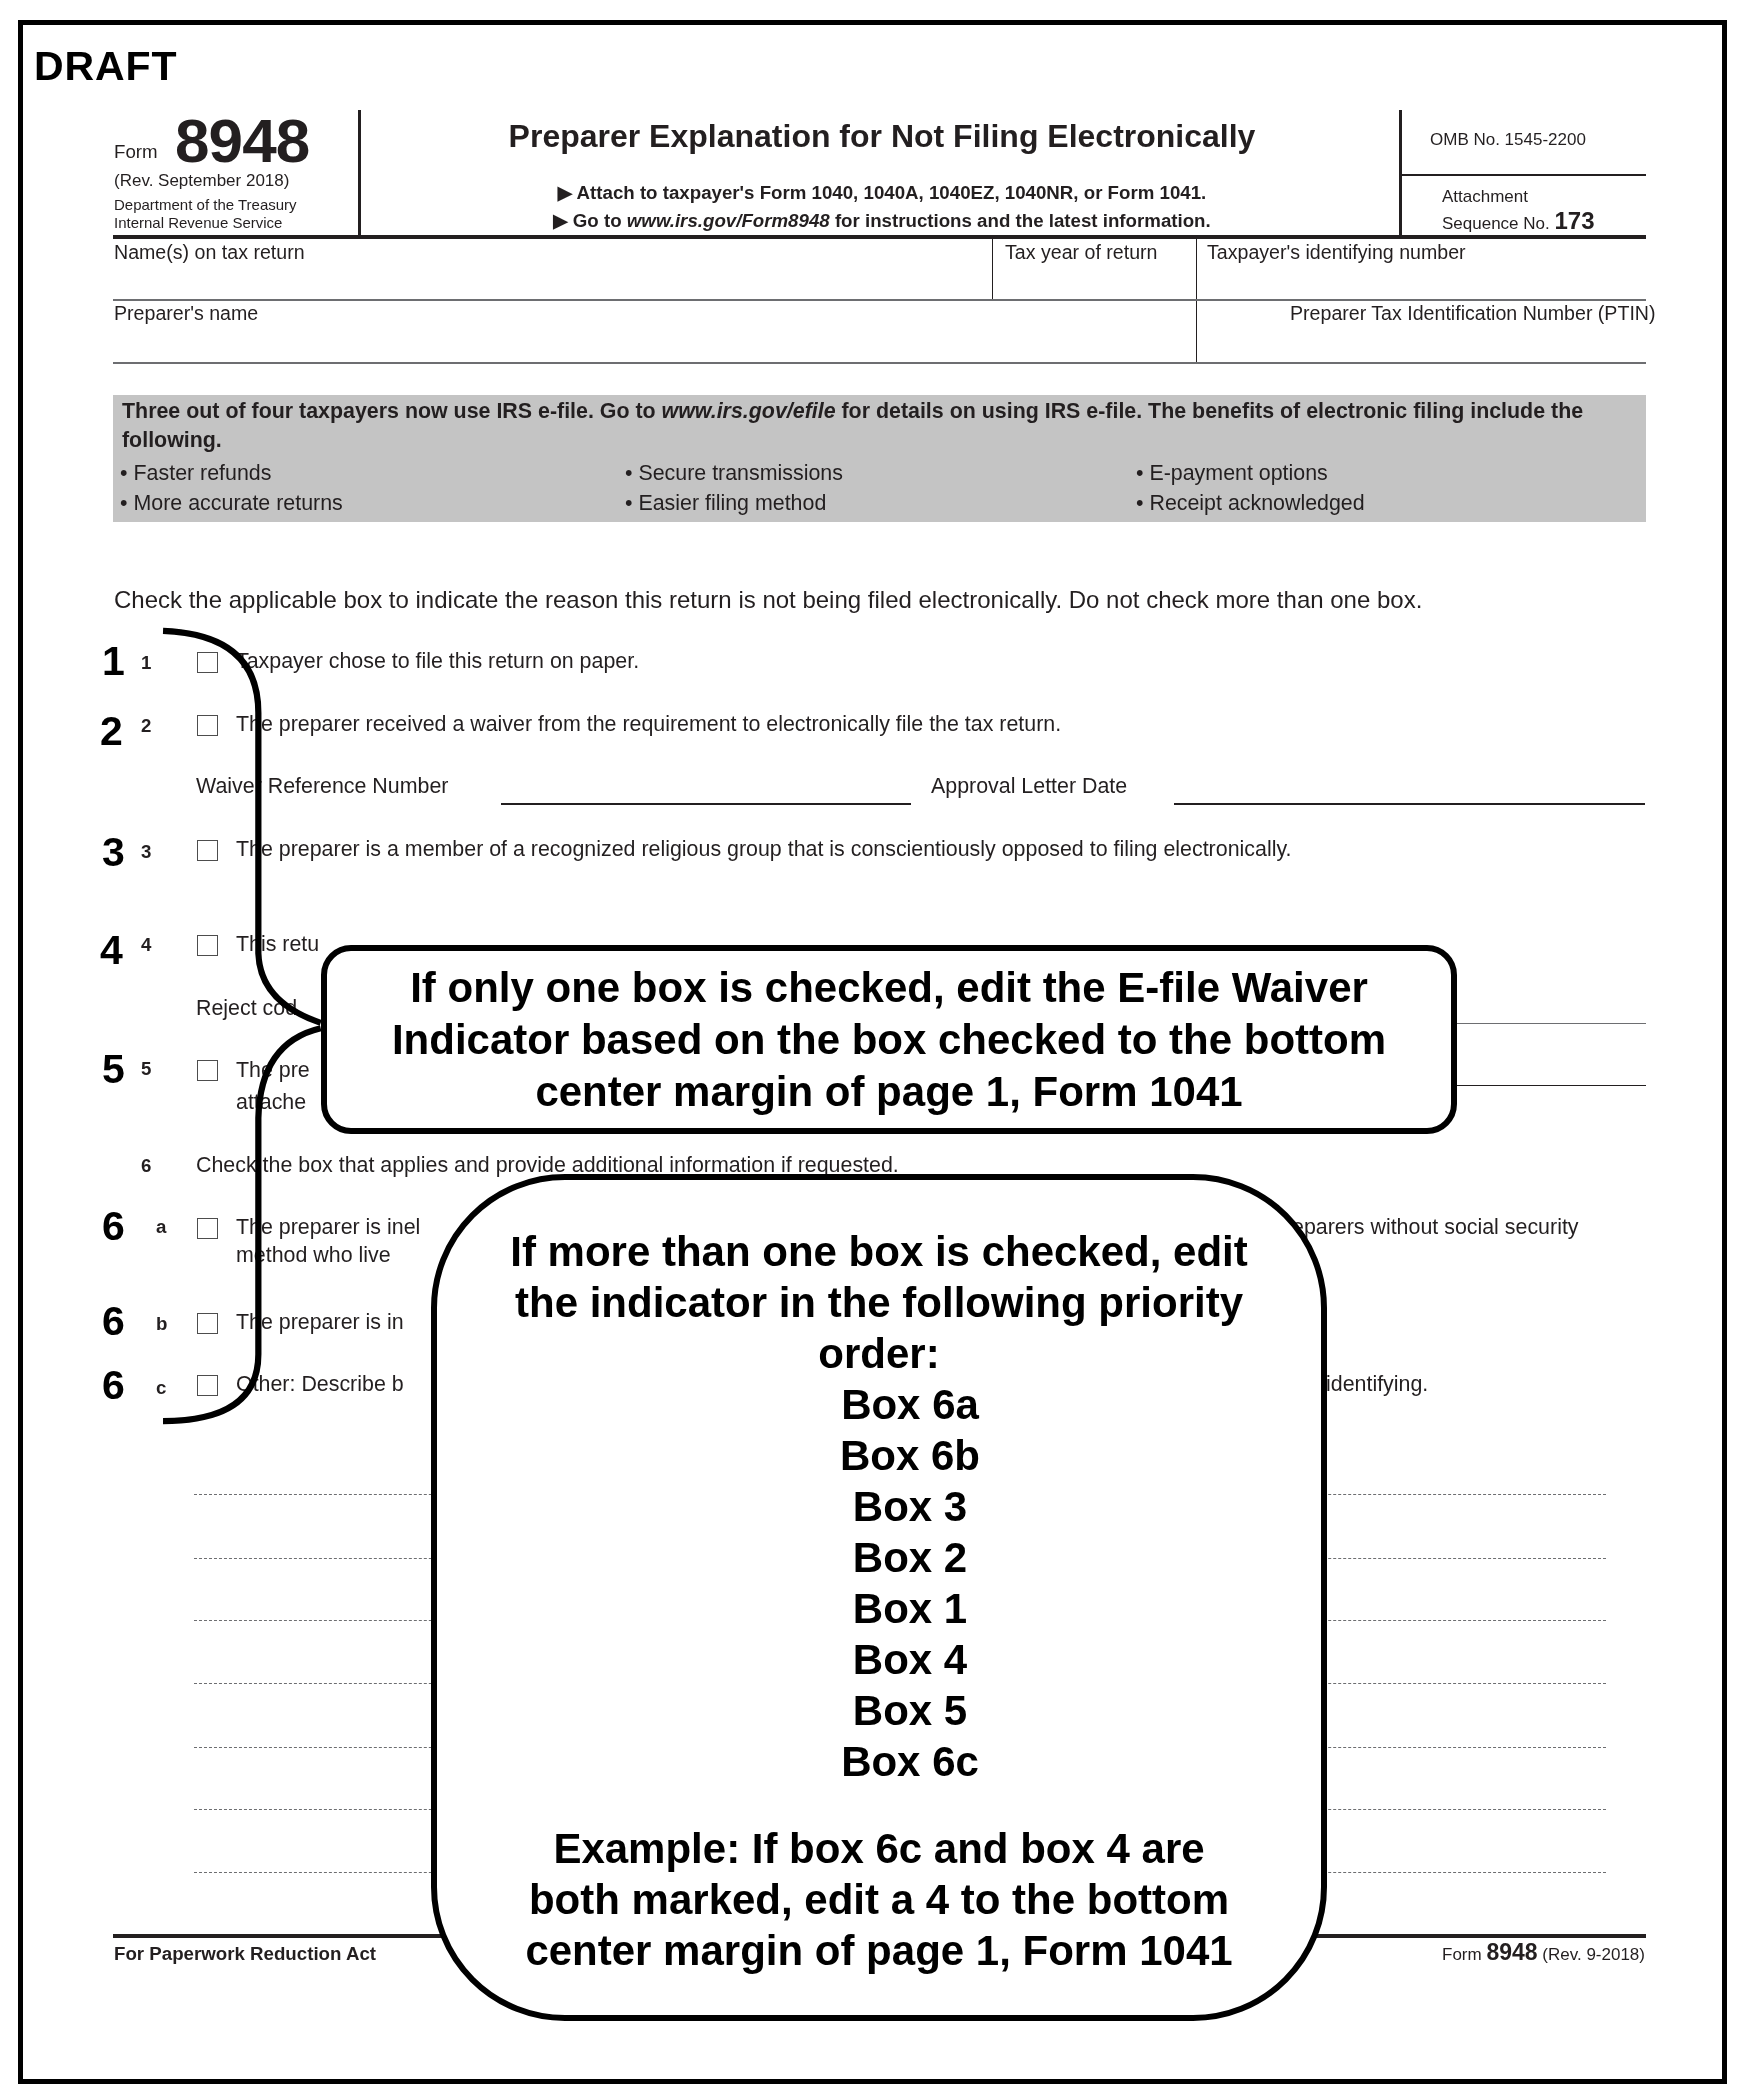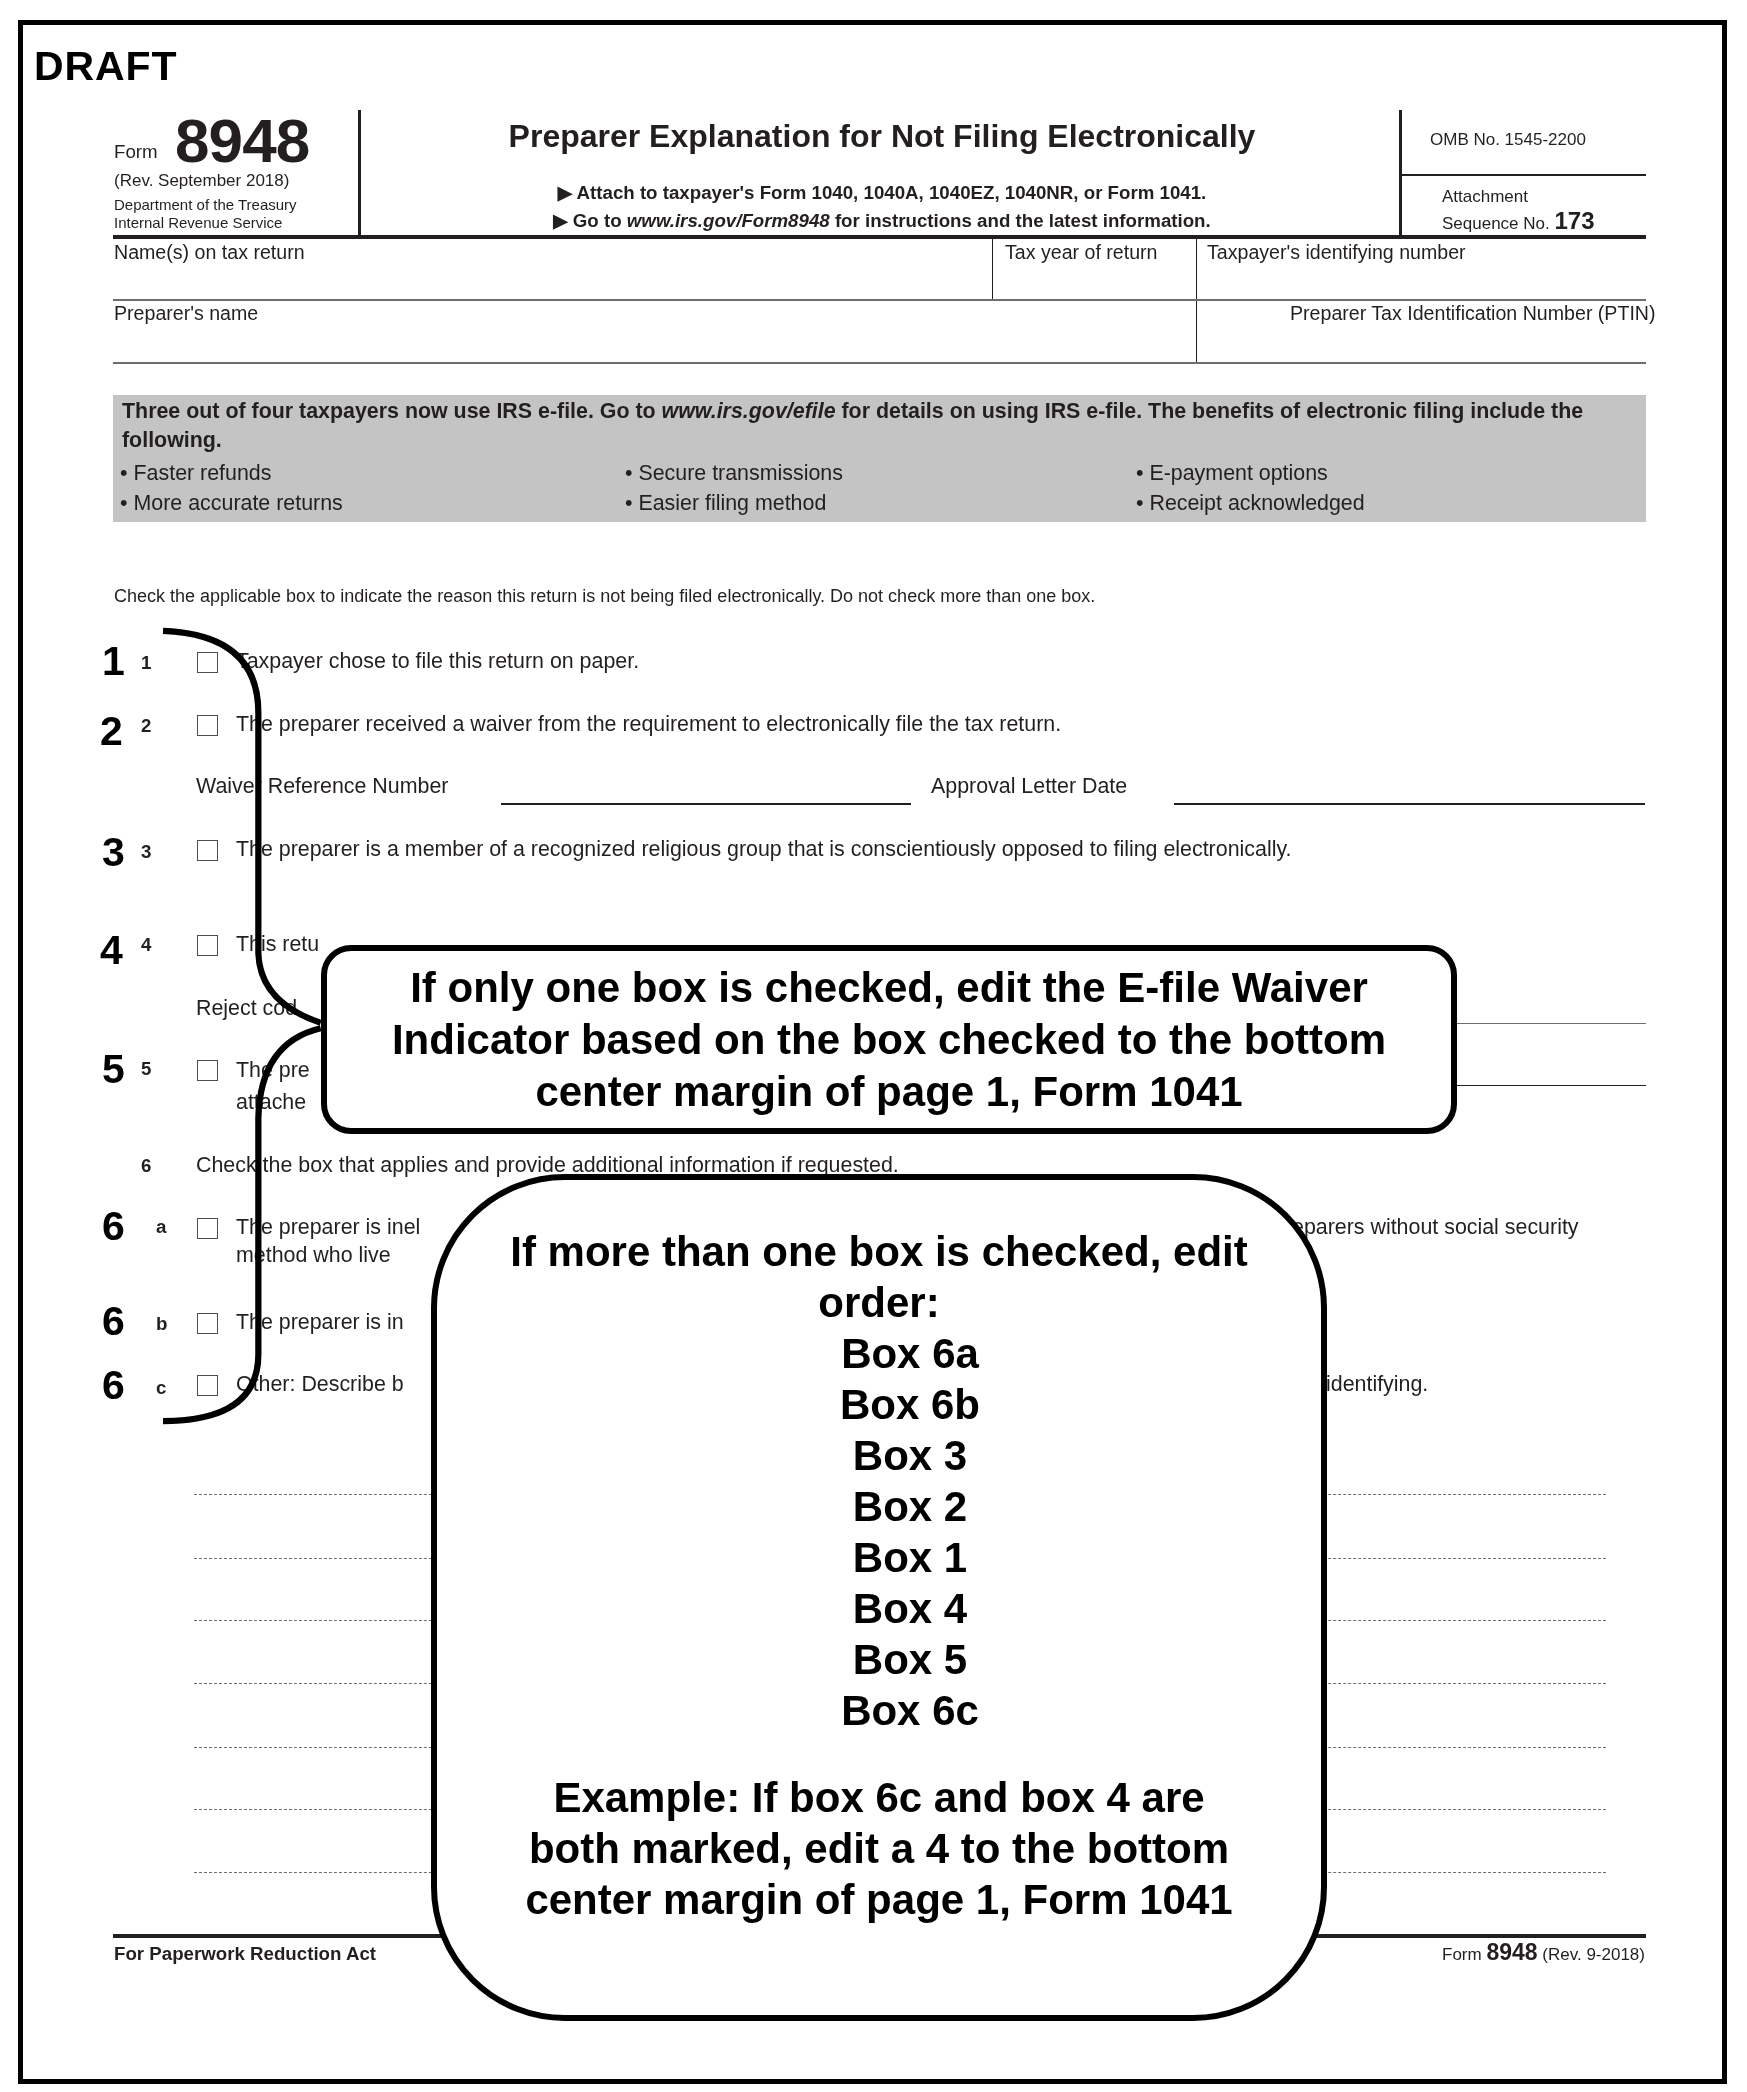--- a/index.html
+++ b/index.html
@@ -40,21 +40,21 @@
   .prep-label { left: 114px; top: 302px; }
   .ptin-label { left: 1262px; top: 302px; margin-left: 28px; }
   .row2-line { left: 113px; top: 362px; width: 1533px; height: 1.8px; background: #6d6e71; }
 
   
   .efile { left: 113px; top: 395px; width: 1533px; height: 127px; background: #c4c4c4; }
   .efile-intro { position: absolute; left: 9px; top: 1.8px; width: 1515px; font-size: 21.4px; font-weight: bold; line-height: 29px; }
   .efile-intro i { font-style: italic; }
   .benefit { position: absolute; font-size: 21.4px; }
 
-  .instruction { left: 114px; top: 586px; font-size: 18px; }
+  .instruction { left: 114px; top: 586px; font-size: 24px; }
 
   
   .big-num { font-size: 41px; font-weight: bold; color: #000; }
   .line-num { font-size: 18.7px; font-weight: bold; }
   .chk { width: 20.5px; height: 20.5px; border: 1.3px solid #4d4d4d; box-sizing: border-box; background: #fff; }
   .line-text { font-size: 21.4px; }
   .uline { height: 1.8px; background: #231f20; }
   .dashline { height: 0; border-top: 1.8px dashed #6d6e71; }
 
   .footer-line { left: 113px; top: 1934px; width: 1533px; height: 3.6px; background: #231f20; }
@@ -192,20 +192,21 @@
 </svg>
 
 <div class="callout callout1">
   <div>If only one box is checked, edit the E-file Waiver</div>
   <div>Indicator based on the box checked to the bottom</div>
   <div>center margin of page 1, Form 1041</div>
 </div>
 
 <div class="callout callout2">
   <div>If more than one box is checked, edit</div>
+  <div>the indicator in the following priority</div>
   <div>order:</div>
   <div class="list">
     <div>Box 6a</div>
     <div>Box 6b</div>
     <div>Box 3</div>
     <div>Box 2</div>
     <div>Box 1</div>
     <div>Box 4</div>
     <div>Box 5</div>
     <div>Box 6c</div>

